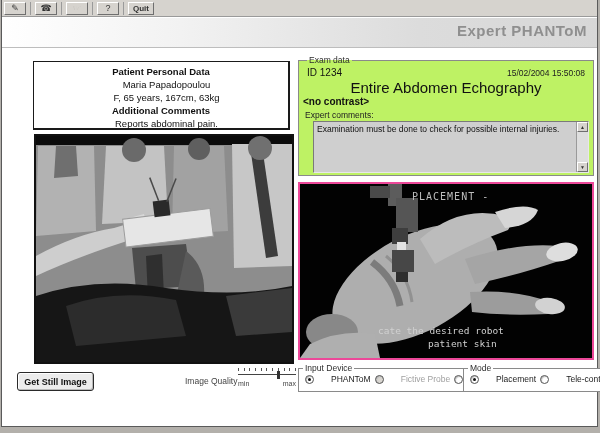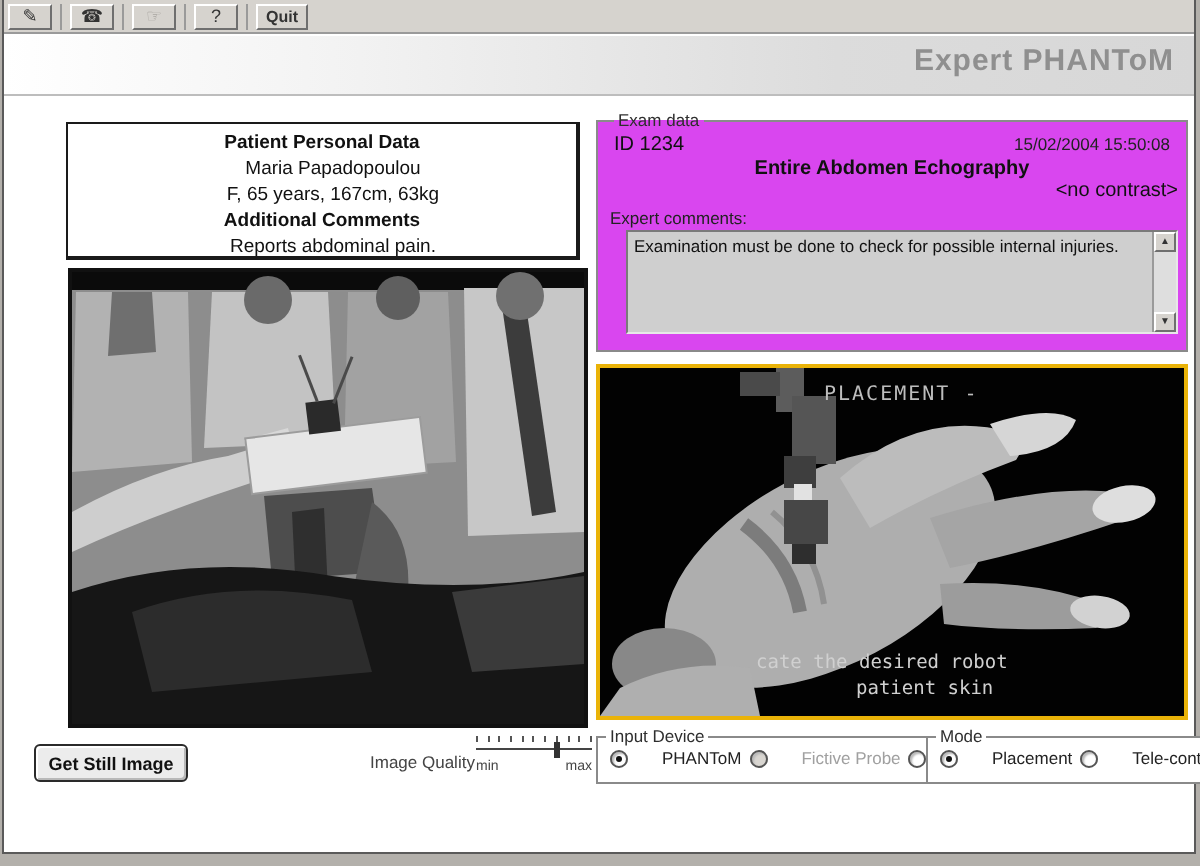--- a/index.html
+++ b/index.html
@@ -50,36 +50,36 @@
   .slider .ticks { display:flex; justify-content:space-between; width:100%; height:4px; }
   .slider .ticks i { width:1px; height:3px; background:#555; }
   .slider .track { position:relative; margin-top:2px; height:3px; border-top:1px solid #444; }
   .slider .handle { position:absolute; top:-4px; left:68%; width:3px; height:8px; background:#333; }
   .slider .ends { display:flex; justify-content:space-between; font-size:7px; color:#444; margin-top:3px; }
 
   
   fieldset { border:1px solid #8a8a8a; position:absolute; background:transparent; }
   legend { font-size:8.5px; color:#2e2e2e; padding:0 2px; margin-left:4px; }
 
-  .exam-box { left:296px; top:55px; width:296px; height:121px; background:#d946ef; padding:1px 4px; }
+  .exam-box { left:296px; top:55px; width:296px; height:121px; background:#bef264; padding:1px 4px; }
   .exam-row { display:flex; justify-content:space-between; align-items:baseline; padding:1px 4px 0 4px; }
   .exam-id { font-size:10px; color:#111; }
   .exam-date { font-size:8.5px; color:#222;margin-left:19px; }
-  .exam-type { text-align:center; font-size:10px; font-weight:bold; color:#111; margin-top:1px; }
-  .exam-contrast { text-align:right; font-size:10px; font-weight:normal; color:#111; }
+  .exam-type { text-align:center; font-size:15px; font-weight:normal; color:#111; margin-top:1px; }
+  .exam-contrast { text-align:left; font-size:10px; font-weight:bold; color:#111; }
   .comments-label { font-size:8.5px; color:#222; margin:3px 0 1px 2px; }
   .comments-area { display:flex; height:52px; border:1px solid; border-color:#7a7a7a #e8e8e8 #e8e8e8 #7a7a7a; background:#cfcfcf;margin-left:10px; }
   .comments-text { flex:1; font-size:8.5px; color:#111; padding:2px 3px; line-height:11px; }
   .vscroll { width:12px; background:#dedede; border-left:1px solid #9a9a9a; display:flex; flex-direction:column; justify-content:space-between; }
   .vs-btn { height:10px; background:#d6d3ce; border:1px solid; border-color:#fff #6f6f6f #6f6f6f #fff;
     font-size:5px; line-height:8px; text-align:center; color:#333; cursor:pointer; }
 
   
   .render-frame { position:absolute; left:296px; top:182px; width:296px; height:178px;
-    border:2px solid #eab308; background:#000; }
+    border:2px solid #ec4899; background:#000; }
   .render-frame svg { display:block; width:100%; height:100%; }
   .mono { font-family:"DejaVu Sans Mono", monospace; }
 
   
   .input-device-box { left:296px; top:363px; width:168px; height:29px; background:#fff; }
   .mode-box { left:461px; top:363px; width:115px; height:29px; background:#fff; }
   .radio-row { display:flex; align-items:center; gap:4px; padding:1px 0 0 6px; }
   .radio-opt { display:flex; align-items:flex-end; gap:17px; cursor:pointer; }
   .radio { width:9px; height:9px; border-radius:50%; background:#fff; border:1px solid #555;
     box-shadow:inset 1px 1px 1px #bbb; position:relative; flex:0 0 auto; }

